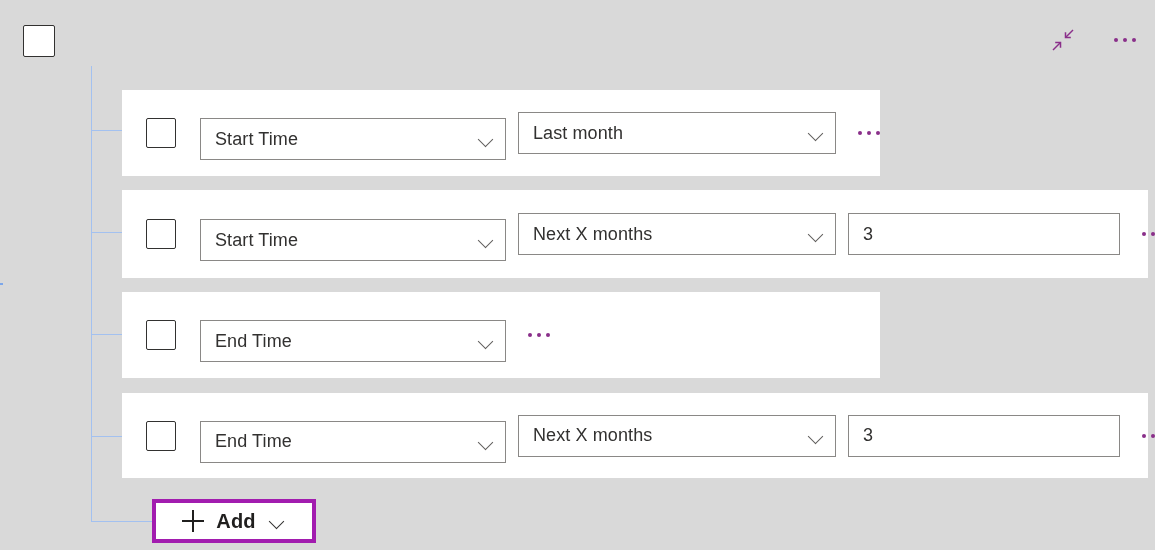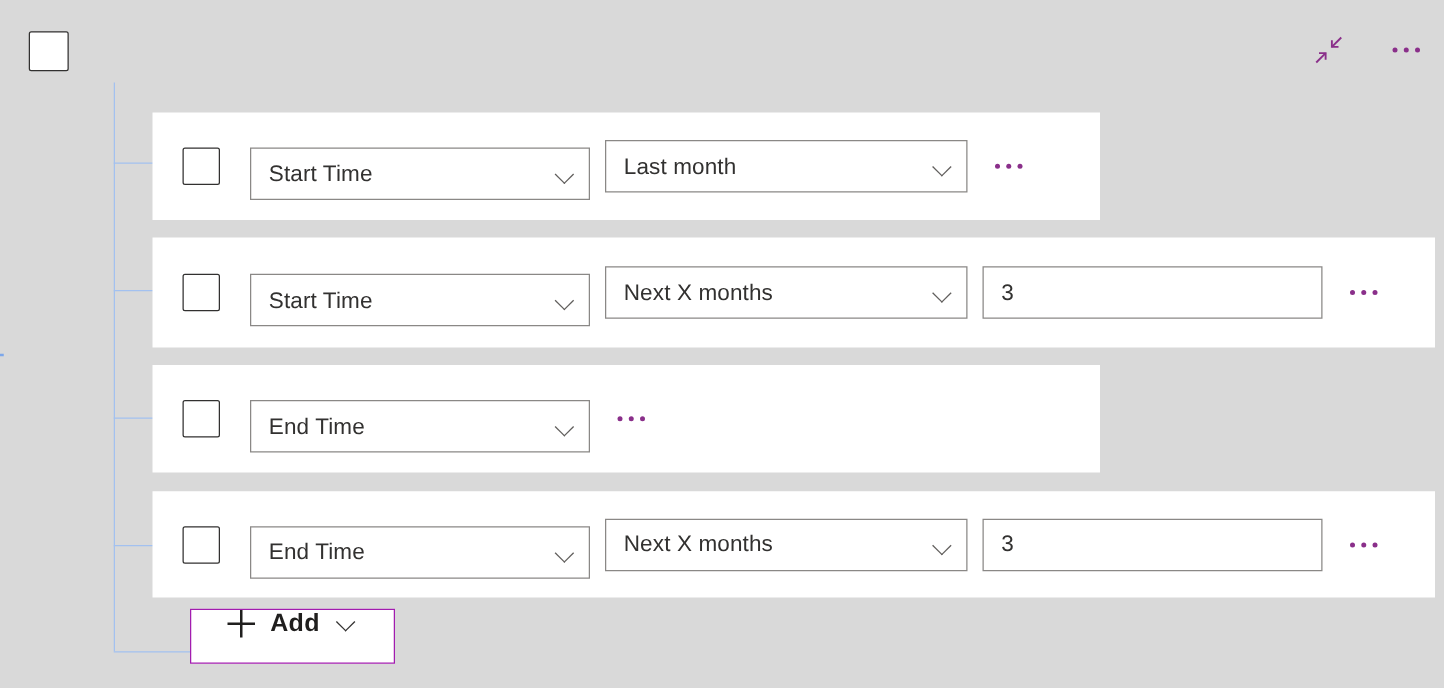--- a/index.html
+++ b/index.html
@@ -160,48 +160,48 @@
     display: inline-block;
     width: 1px;
     height: 21px;
     background: #201f1e;
     margin-left: 1px;
     vertical-align: middle;
     flex: none;
   }
   .field .chev { margin-left: 6px; }
 
-  .dropdown-field { width: 272px; margin-left: 24px; margin-top: 12px; }
-  .operator-field { width: 290px; margin-left: 12px; }
+  .dropdown-field { width: 306px; margin-left: 24px; margin-top: 12px; }
+  .operator-field { width: 318px; margin-left: 12px; }
   .value-field    { width: 272px; margin-left: 12px; }
   .row-overflow {
     margin-left: 22px;
     display: flex;
     align-items: center;
     gap: 5px;
   }
   .row-overflow i {
     width: 4px; height: 4px;
     border-radius: 50%;
     background: #8a2f8a;
     display: block;
   }
 
   
   .add-button {
     position: absolute;
     left: 152px;
-    top: 487px;
+    top: 499px;
     width: 164px;
     height: 44px;
     box-sizing: border-box;
     background: #ffffff;
-    border: 1px solid #a21caf;
-    display: flex;
-    align-items: flex-start;
+    border: 4px solid #a21caf;
+    display: flex;
+    align-items: center;
     justify-content: center;
     gap: 12px;
   }
   .plus-icon {
     position: relative;
     width: 22px; height: 22px;
     flex: none;
   }
   .plus-icon::before,
   .plus-icon::after {

